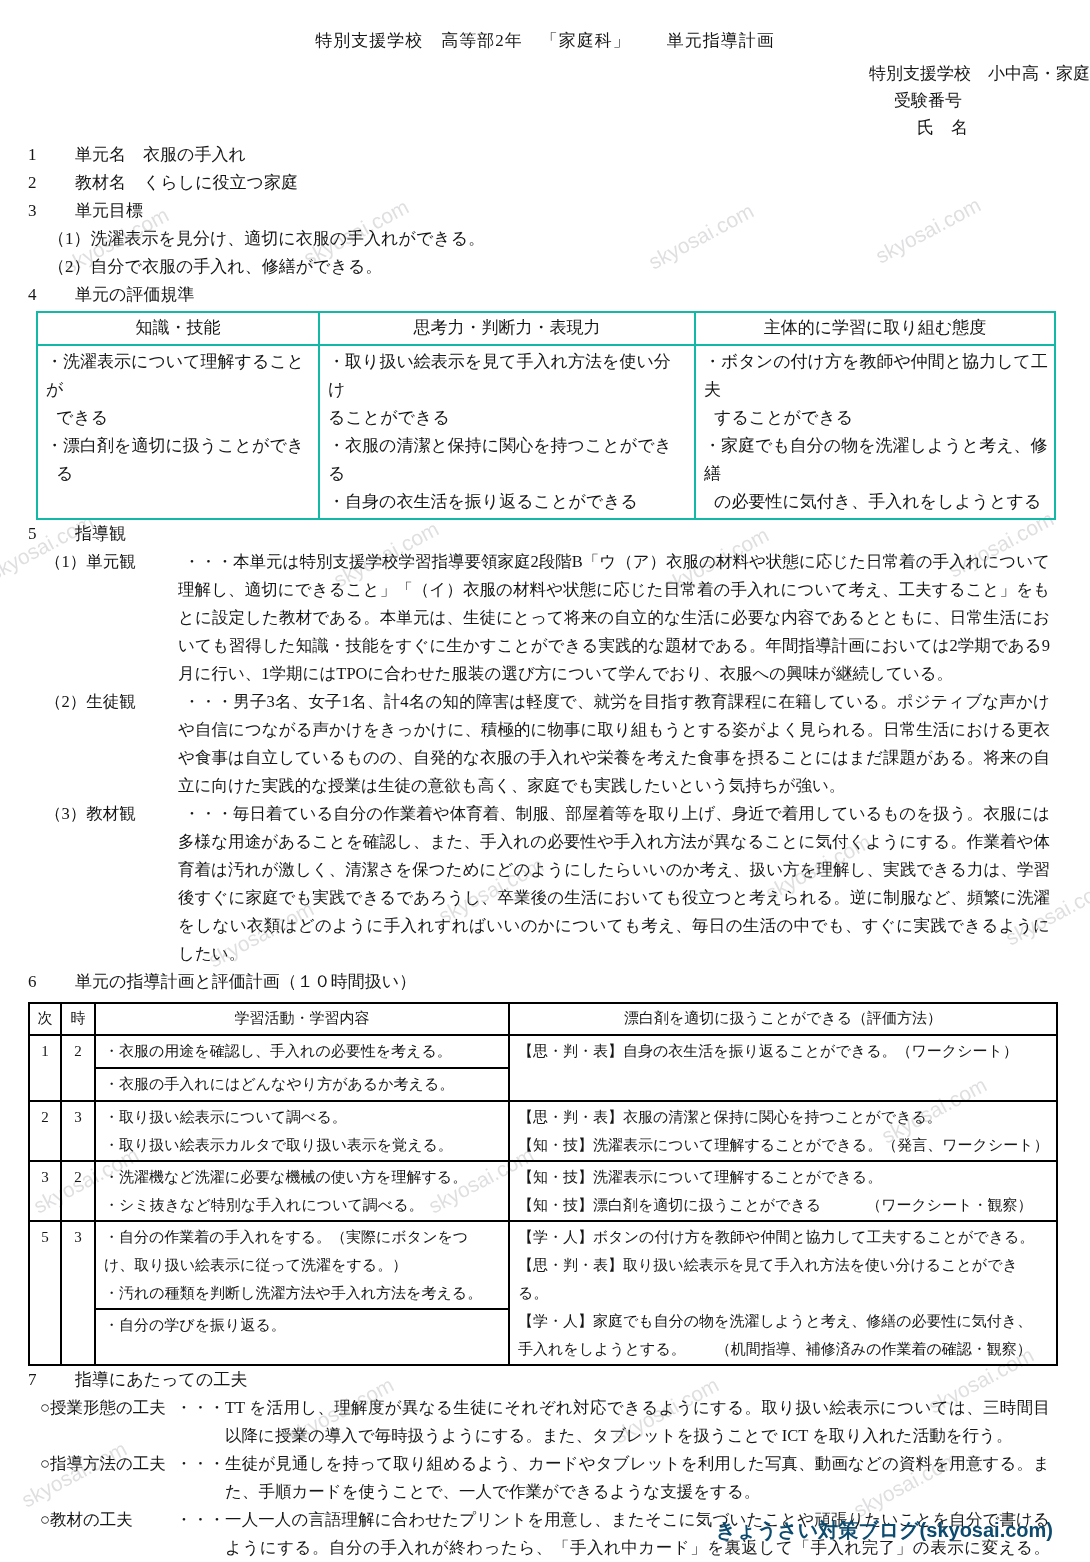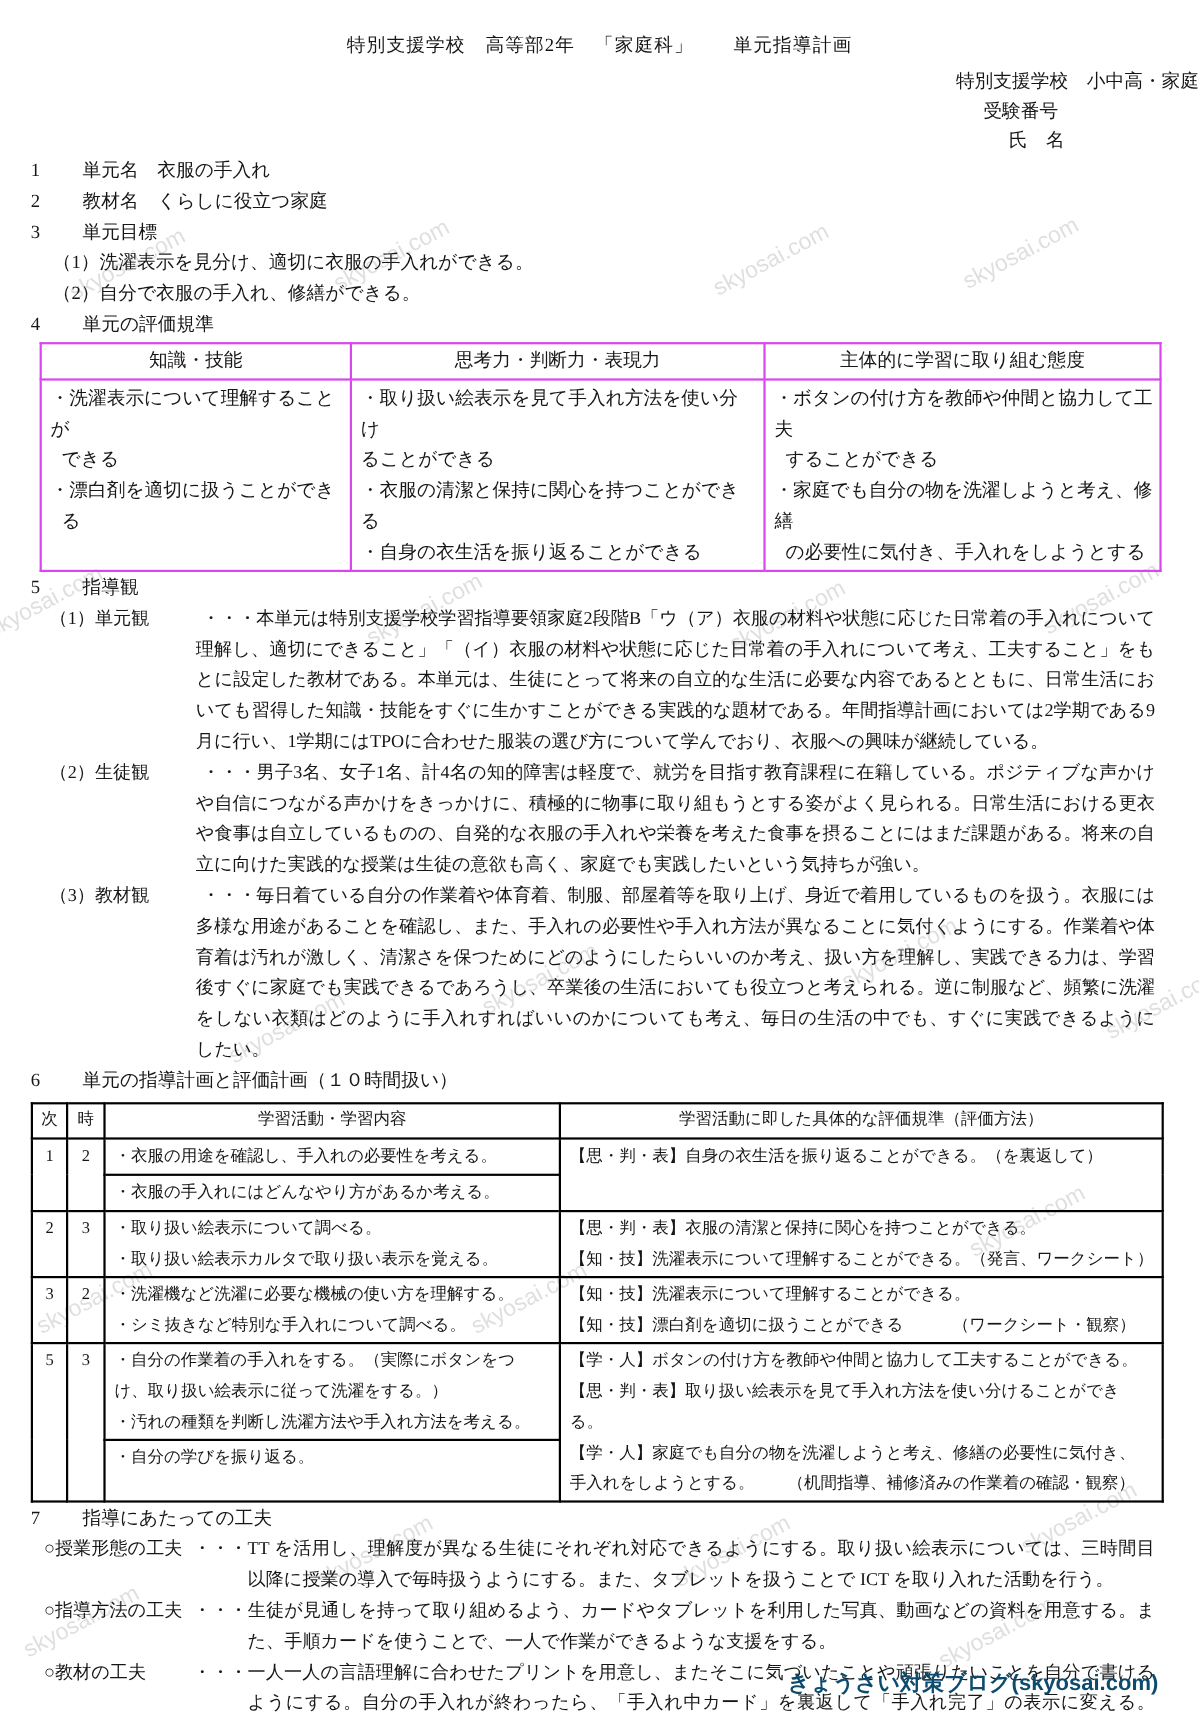--- a/index.html
+++ b/index.html
@@ -27,21 +27,21 @@
   .corner .c2 { padding-right:128px; }
   .corner .c3 { padding-right:122px; }
 
   .sec { margin-left:28px; }
   .sec-no { display:inline-block; width:47px; }
   .goal-item { margin-left:48px; }
 
   
   table { border-collapse:collapse; }
   .rubric { margin:2px 0 0 36px; width:1018px; table-layout:fixed; font-size:17px; }
-  .rubric th, .rubric td { border:2px solid #d946ef; vertical-align:top;margin-left:44px; }
+  .rubric th, .rubric td { border:2px solid #14b8a6; vertical-align:top;margin-left:44px; }
   .rubric th { font-weight:normal; text-align:center; height:29px; padding:1px 4px; line-height:28px; }
   .rubric td { padding:2px 6px 2px 8px; }
   .tl { line-height:28px; min-height:28px; }
   .ind { text-indent:10px; }
 
   
   .hang5 { margin-left:28px; margin-right:40px; padding-left:150px; text-indent:-133px;
            text-align:justify; font-size:16.5px; }
   .hang5 .hlabel { width:188px; }
   .hlabel { display:inline-flex; justify-content:space-between; text-indent:0;
@@ -173,31 +173,31 @@
           <col style="width:32px">
           <col style="width:34px">
           <col style="width:414px">
           <col>
         </colgroup>
       <tbody>
           <tr>
         <th>次</th>
         <th>時</th>
         <th>学習活動・学習内容</th>
-        <th>学習活動に即した具体的な評価規準（評価方法）</th>
+        <th>漂白剤を適切に扱うことができる（評価方法）</th>
       </tr>
 
       <tr>
         <td class="num" rowspan="2">1</td>
         <td class="num" rowspan="2">2</td>
         <td class="h29">
           <div class="tl">・衣服の用途を確認し、手入れの必要性を考える。</div>
         </td>
         <td rowspan="2">
-          <div class="tl">【思・判・表】自身の衣生活を振り返ることができる。（を裏返して）</div>
+          <div class="tl">【思・判・表】自身の衣生活を振り返ることができる。（ワークシート）</div>
         </td>
       </tr>
       <tr>
         <td class="h29">
           <div class="tl">・衣服の手入れにはどんなやり方があるか考える。</div>
         </td>
       </tr>
 
       <tr>
         <td class="num">2</td>

